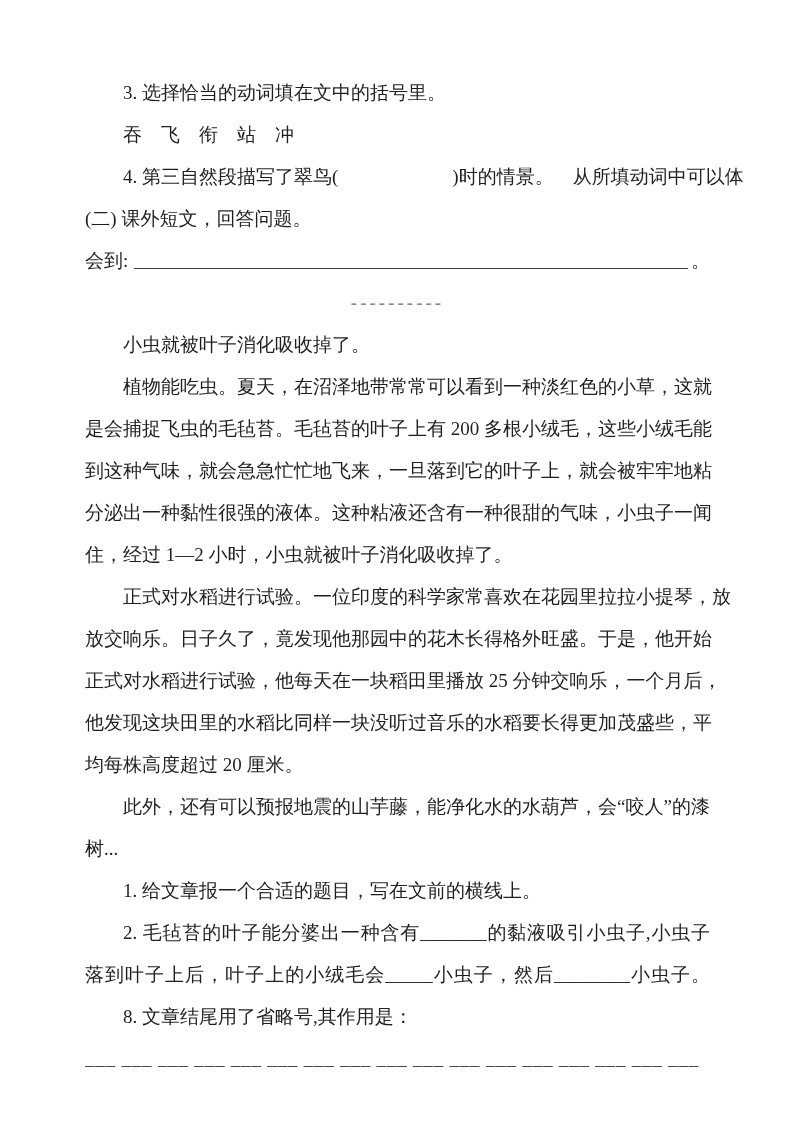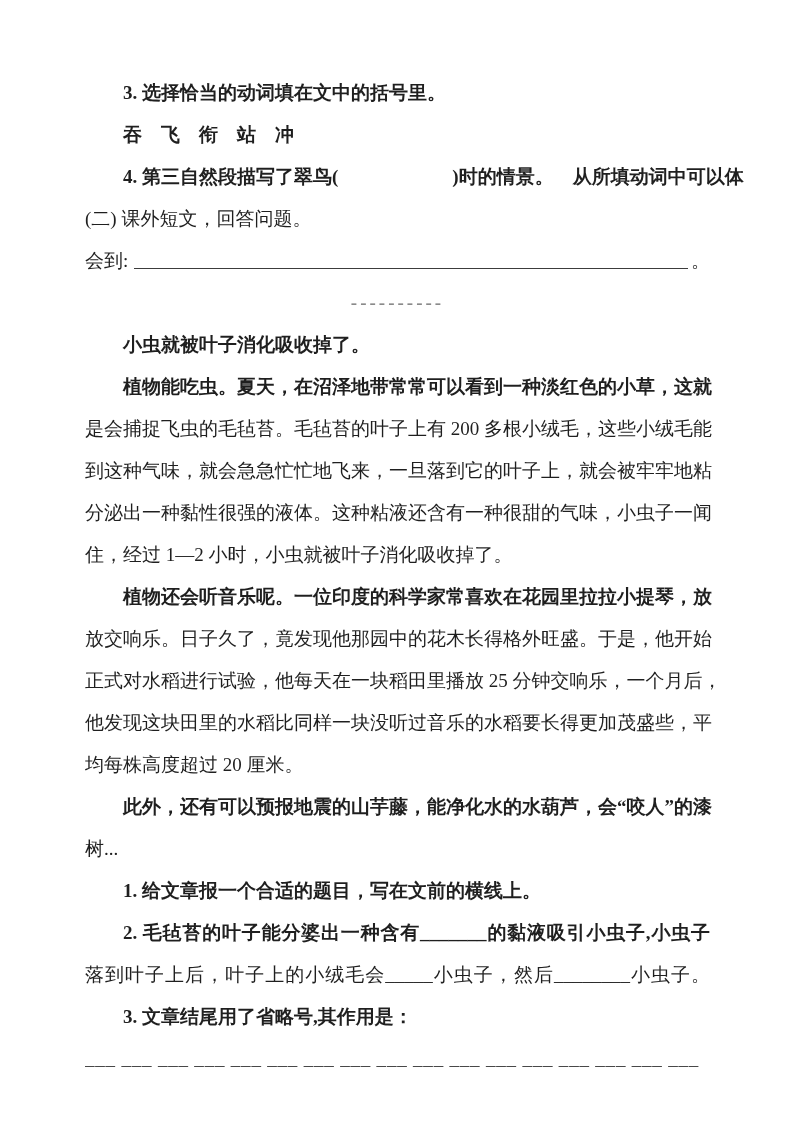--- a/index.html
+++ b/index.html
@@ -19,21 +19,21 @@
     width: 793px;
     height: 1122px;
     padding: 72px 83px 0 85px;
     font-size: 19px;
   }
   .line {
     height: 42px;
     line-height: 42px;
     white-space: nowrap;
   }
-  .indent { text-indent: 2em; font-weight: bold; }
+  .indent { text-indent: 2em; }
   .fill {
     text-align: justify;
     text-align-last: justify;
   }
   .center { text-align: center; }
   
   .rule-line {
     display: flex;
     align-items: stretch;
   }
@@ -77,27 +77,27 @@
   </div>
 
   <div class="line center title-blank">----------</div>
 
   <div class="line indent">小虫就被叶子消化吸收掉了。</div>
   <div class="line indent fill">植物能吃虫。夏天，在沼泽地带常常可以看到一种淡红色的小草，这就</div>
   <div class="line fill">是会捕捉飞虫的毛毡苔。毛毡苔的叶子上有 200 多根小绒毛，这些小绒毛能</div>
   <div class="line fill">到这种气味，就会急急忙忙地飞来，一旦落到它的叶子上，就会被牢牢地粘</div>
   <div class="line fill">分泌出一种黏性很强的液体。这种粘液还含有一种很甜的气味，小虫子一闻</div>
   <div class="line">住，经过 1—2 小时，小虫就被叶子消化吸收掉了。</div>
-  <div class="line indent fill">植物还会听音乐呢。一位印度的科学家常喜欢在花园里拉拉小提琴，放</div>
+  <div class="line indent fill">正式对水稻进行试验。一位印度的科学家常喜欢在花园里拉拉小提琴，放</div>
   <div class="line fill">放交响乐。日子久了，竟发现他那园中的花木长得格外旺盛。于是，他开始</div>
   <div class="line fill">正式对水稻进行试验，他每天在一块稻田里播放 25 分钟交响乐，一个月后，</div>
   <div class="line fill">他发现这块田里的水稻比同样一块没听过音乐的水稻要长得更加茂盛些，平</div>
   <div class="line">均每株高度超过 20 厘米。</div>
   <div class="line indent fill">此外，还有可以预报地震的山芋藤，能净化水的水葫芦，会“咬人”的漆</div>
   <div class="line">树...</div>
 
   <div class="line indent">1. 给文章报一个合适的题目，写在文前的横线上。</div>
   <div class="line indent fill">2. 毛毡苔的叶子能分婆出一种含有_______的黏液吸引小虫子,小虫子</div>
   <div class="line fill">落到叶子上后，叶子上的小绒毛会_____小虫子，然后________小虫子。</div>
-  <div class="line indent">3. 文章结尾用了省略号,其作用是：</div>
+  <div class="line indent">8. 文章结尾用了省略号,其作用是：</div>
   <div class="line dashed-blank">___ ___ ___ ___ ___ ___ ___ ___ ___ ___ ___ ___ ___ ___ ___ ___ ___</div>
 
 </div>
 
 </body></html>

